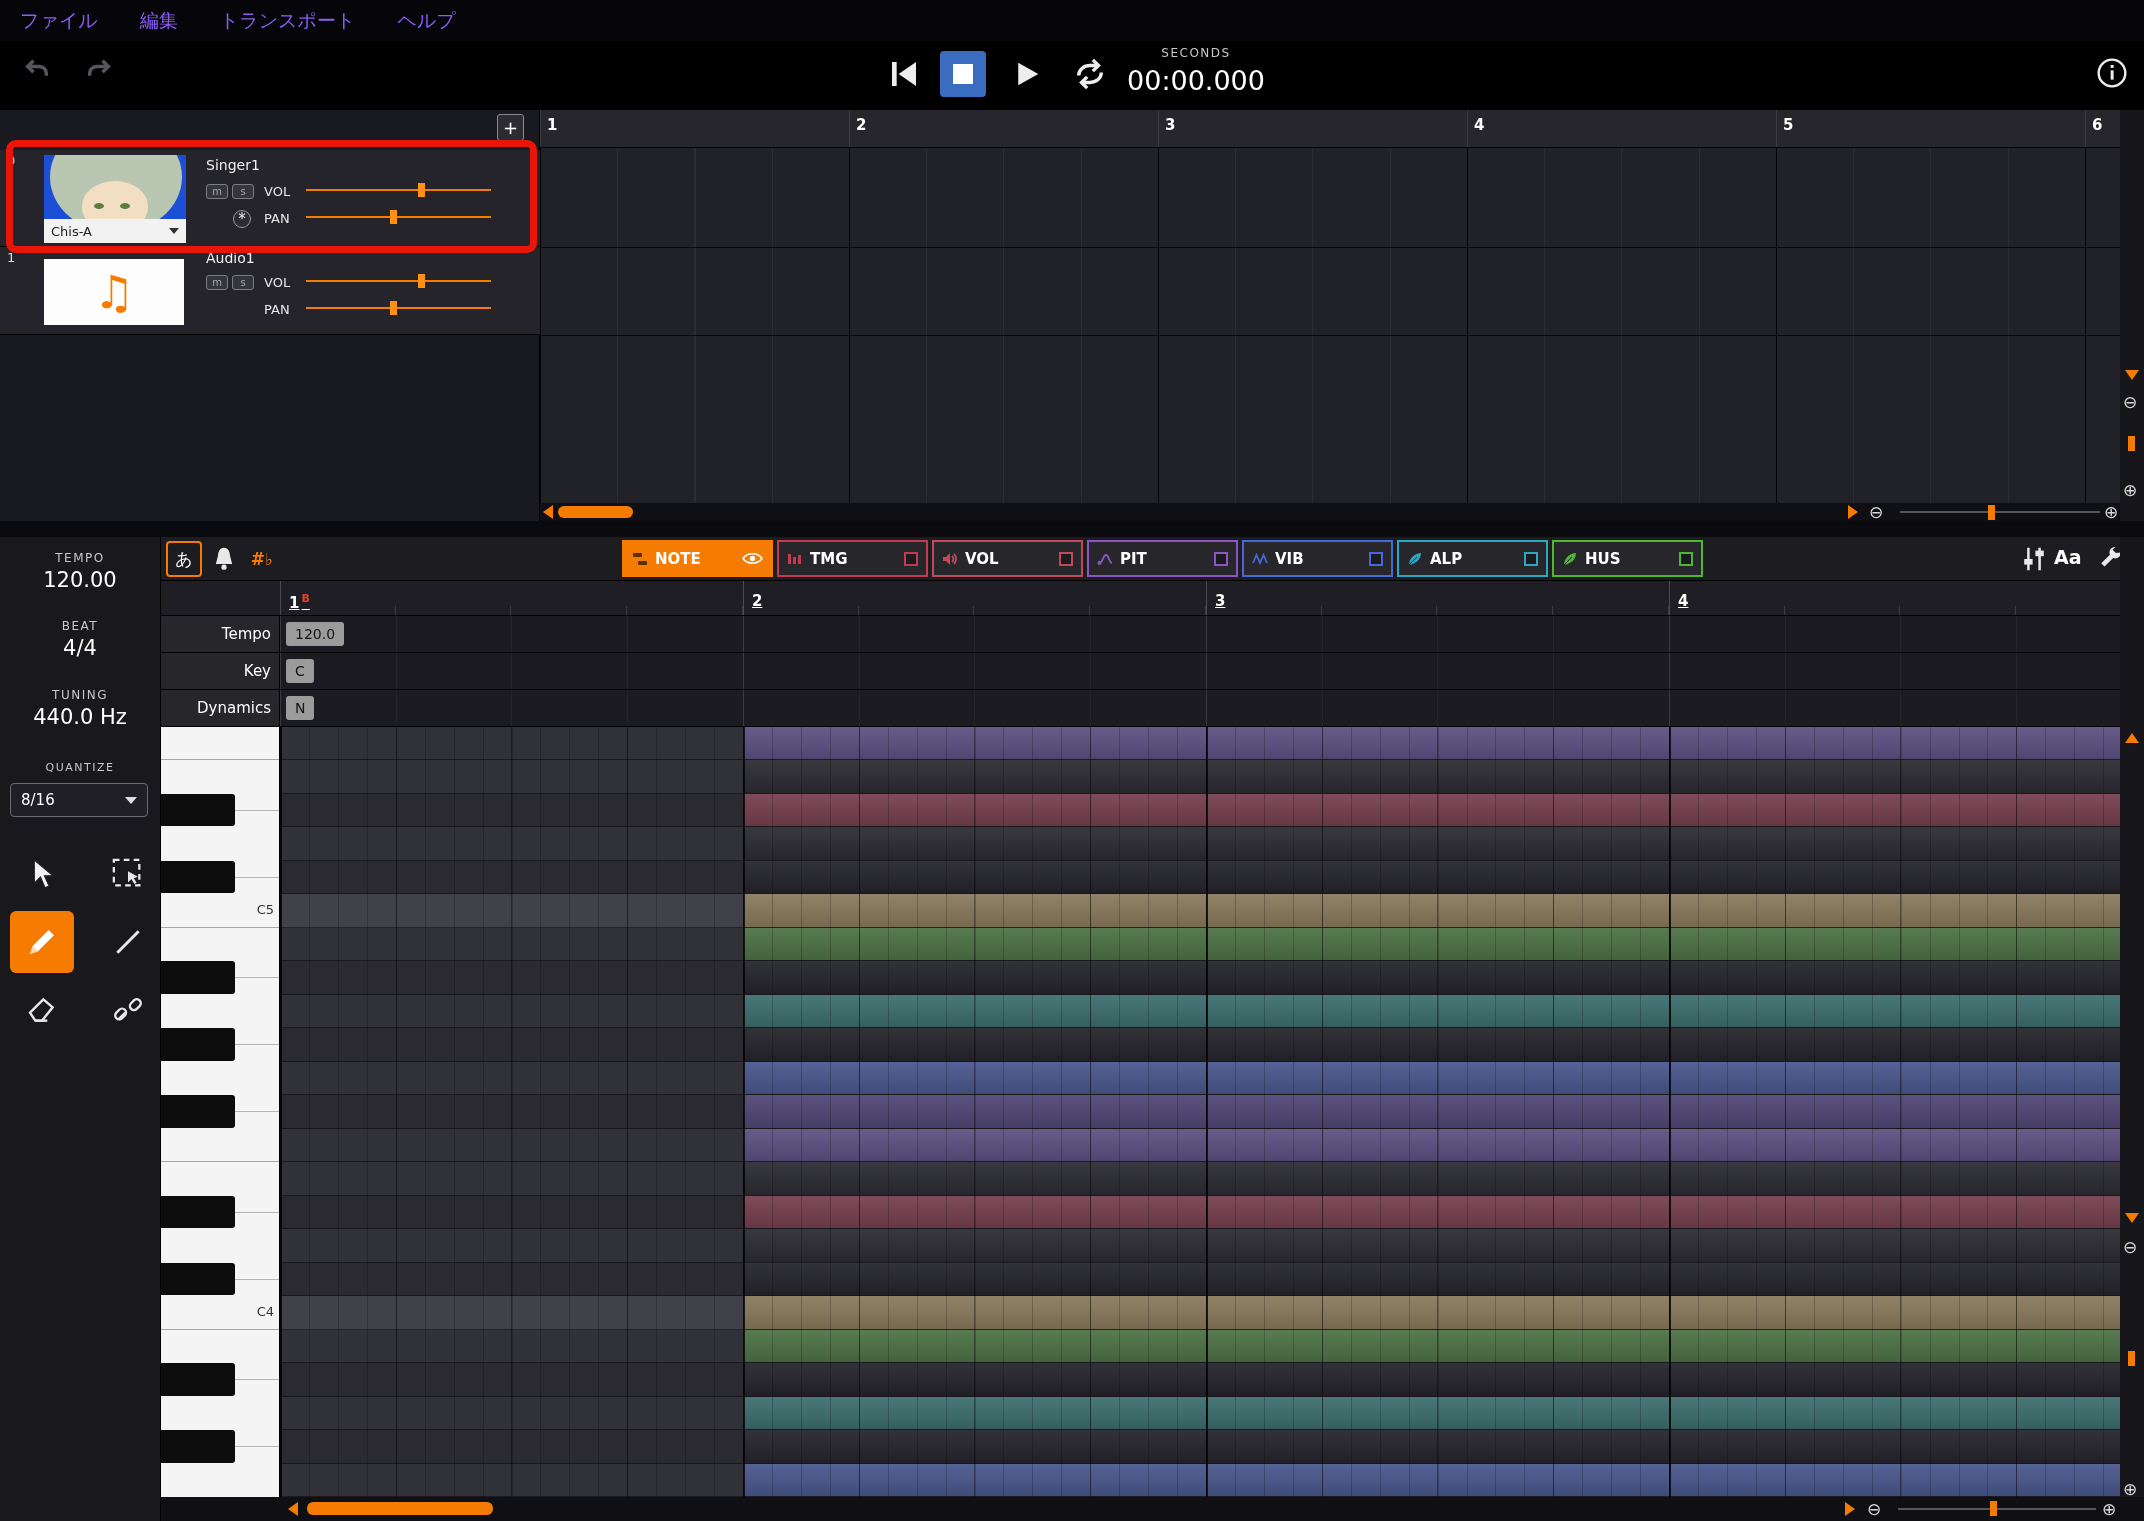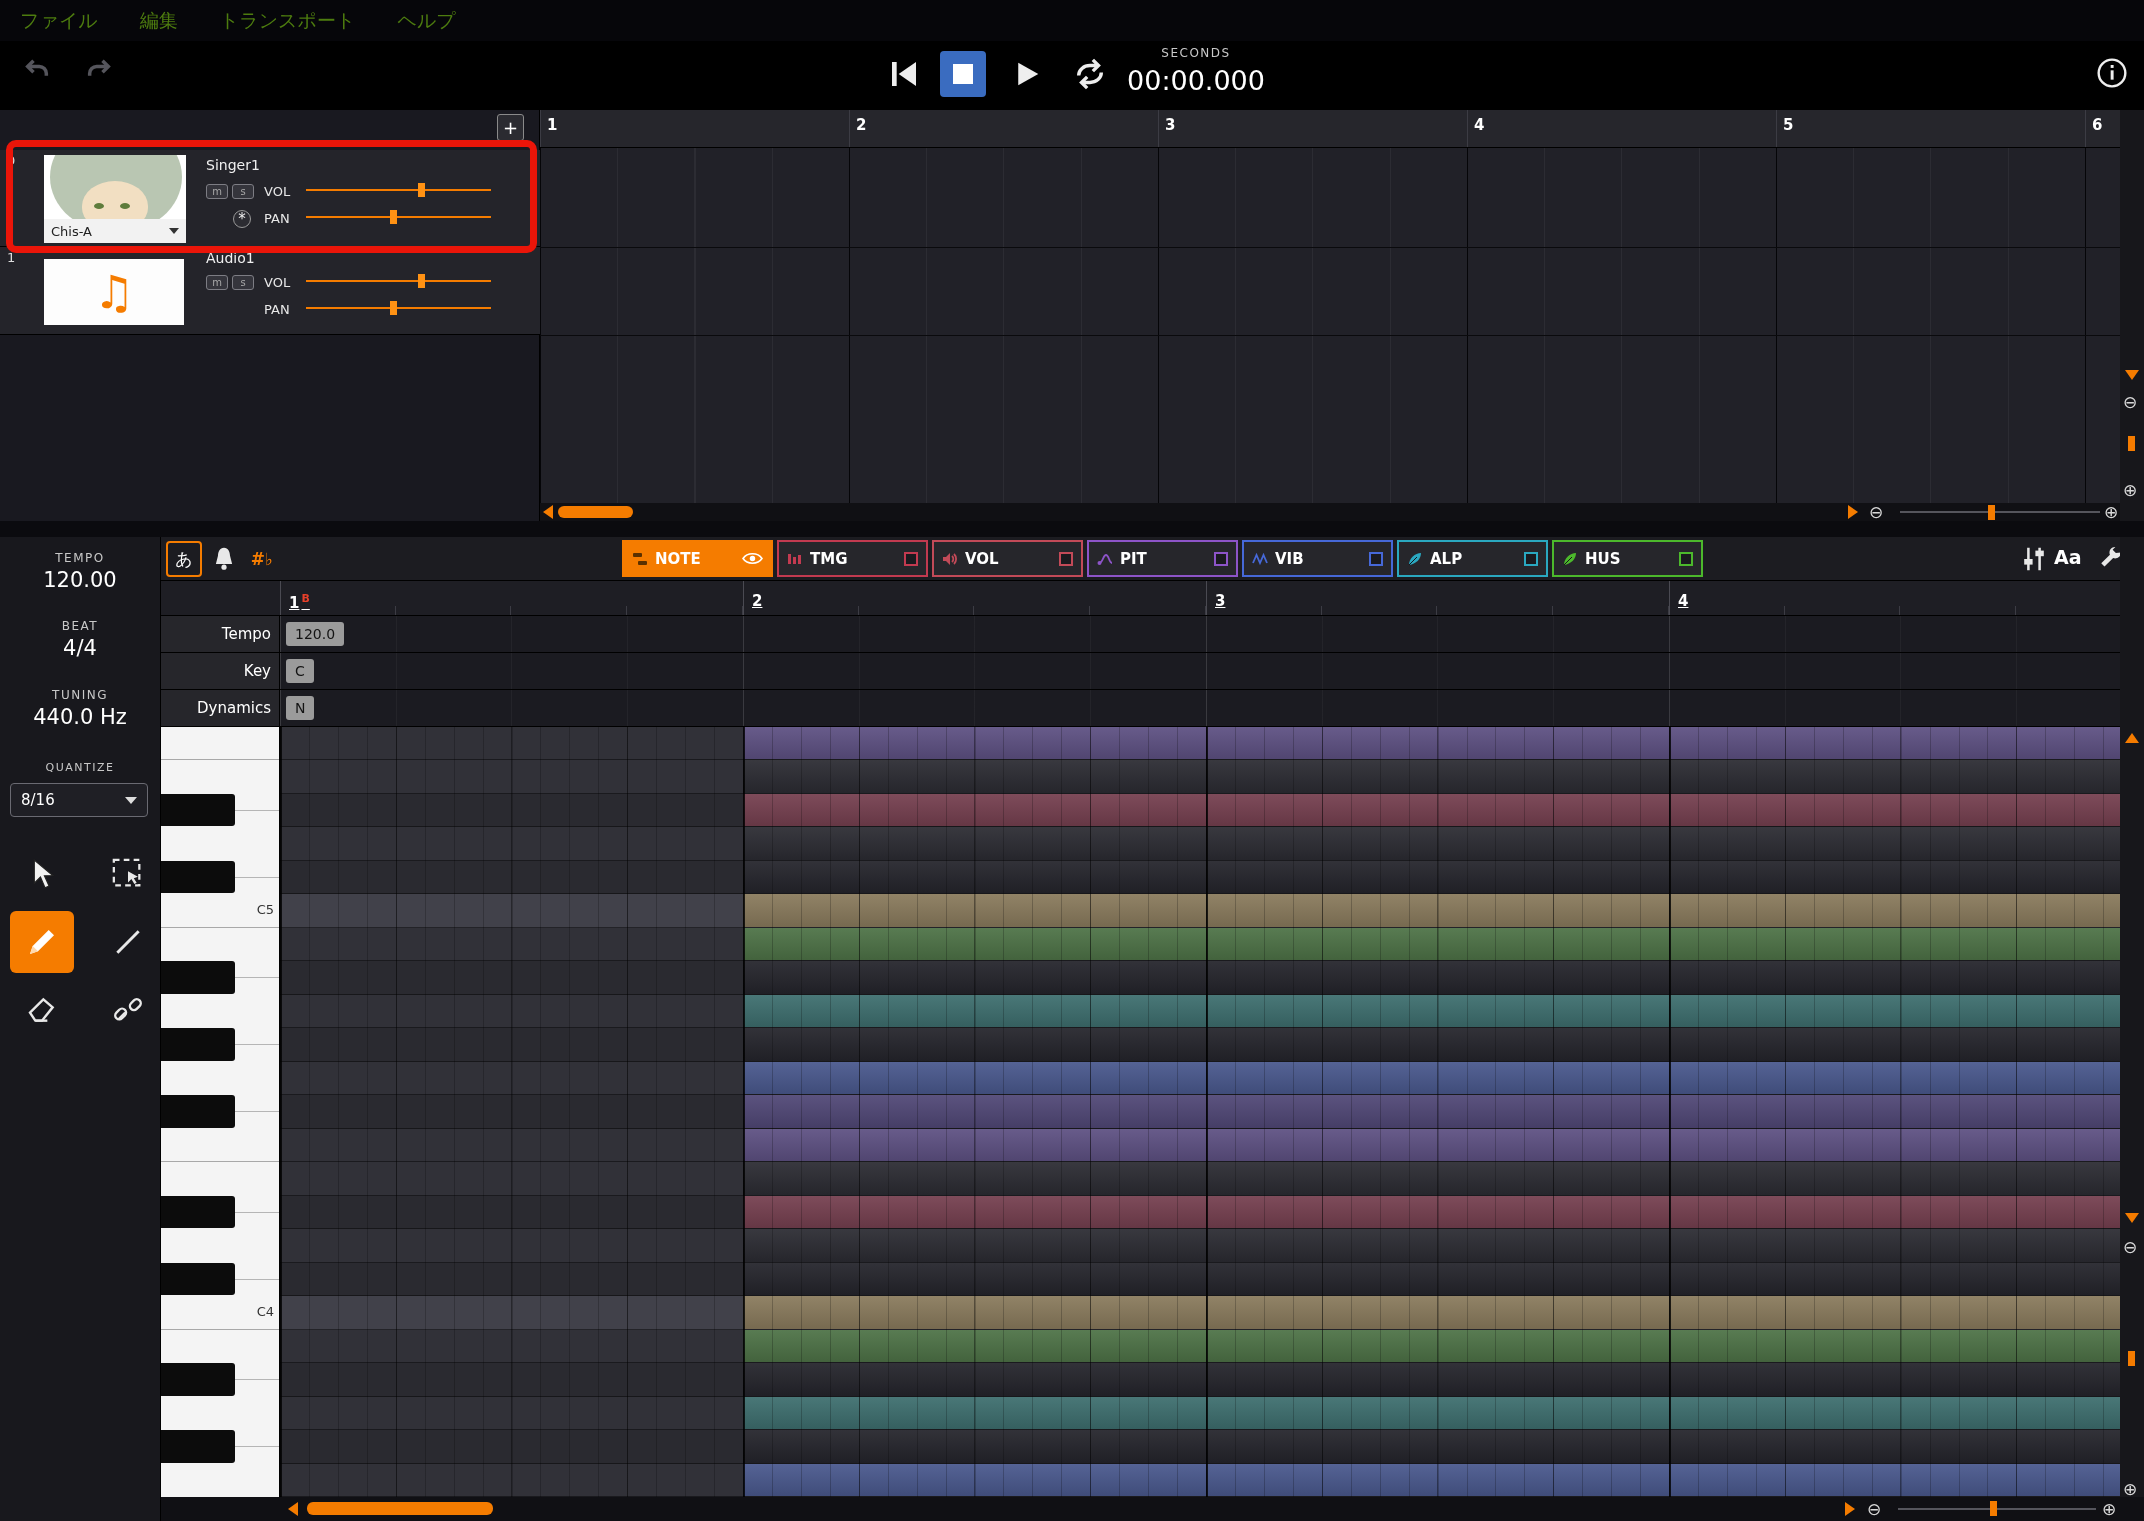--- a/index.html
+++ b/index.html
@@ -1,35 +1,35 @@
 <!DOCTYPE html>
 <html><head>
 <meta charset="utf-8">
 <style>
   *{margin:0;padding:0;box-sizing:border-box;font-family:"DejaVu Sans",sans-serif;}
   html,body{background:#000;}
   .app{position:relative;width:2144px;height:1521px;background:#141419;overflow:hidden;color:#eee;}
 
   
   .menu-bar{position:absolute;left:0;top:0;width:2144px;height:41px;background:#06060a;display:flex;align-items:center;gap:42px;padding-left:20px;}
-  .menu-item{font-size:19px;color:#4d7c0f;cursor:default;text-align:center;}
+  .menu-item{font-size:19px;color:#8b5cf6;cursor:default;text-align:center;}
 
   
   .transport-bar{position:absolute;left:0;top:41px;width:2144px;height:69px;background:#000000;}
   .t-btn{position:absolute;display:flex;align-items:center;justify-content:center;}
   .stop-btn{background:#3a6cc0;border-radius:4px;}
   .time-label{position:absolute;color:#c8c8c8;font-size:12px;letter-spacing:1.5px;text-align:center;width:200px;}
   .time-value{position:absolute;color:#fff;font-size:27px;text-align:center;width:240px;}
 
   
   .track-panel{position:absolute;left:0;top:110px;width:540px;height:417px;background:#191920;border-right:1px solid #000;}
   .add-btn{position:absolute;left:497px;top:4px;width:27px;height:27px;background:#2b2b31;border:1px solid #8a8a8a;border-radius:3px;color:#fff;font-size:18px;display:flex;align-items:center;justify-content:center;}
   .track-lane{position:absolute;left:0;width:540px;background:#24242a;border-bottom:1px solid #000;}
   .track-index{position:absolute;left:7px;top:3px;font-size:13px;color:#ddd;}
-  .avatar{position:absolute;left:44px;top:5px;width:142px;height:88px;background:#ffffff;overflow:hidden;}
+  .avatar{position:absolute;left:44px;top:5px;width:142px;height:88px;background:#1d4ed8;overflow:hidden;}
   .av-hair{position:absolute;left:6px;top:-34px;width:132px;height:112px;border-radius:50%;background:#b9c6b2;}
   .av-face{position:absolute;left:38px;top:26px;width:66px;height:50px;border-radius:50% 50% 46% 46%;background:#f2dfc2;}
   .av-eye{position:absolute;width:10px;height:6px;background:#5f7c3c;border-radius:50%;}
   .av-strip{position:absolute;left:0;bottom:0;width:100%;height:24px;background:#f2f2f2;color:#222;font-size:13px;display:flex;align-items:center;padding:0 7px;gap:6px;}
   .av-strip span.name{flex:1;overflow:hidden;white-space:nowrap;}
   .audio-thumb{position:absolute;left:44px;top:12px;width:140px;height:66px;background:#fdfdfd;display:flex;align-items:center;justify-content:center;}
   .audio-thumb span{color:#f57c00;font-size:46px;line-height:1;}
   .track-name{position:absolute;left:206px;font-size:14px;color:#f0f0f0;}
   .ms-btn{position:absolute;width:22px;height:15px;background:#35353c;border:1px solid #7d7d84;border-radius:3px;color:#a8a8a8;font-size:10px;display:flex;align-items:center;justify-content:center;line-height:1;}
   .fader-label{position:absolute;font-size:13px;color:#e8e8e8;}

